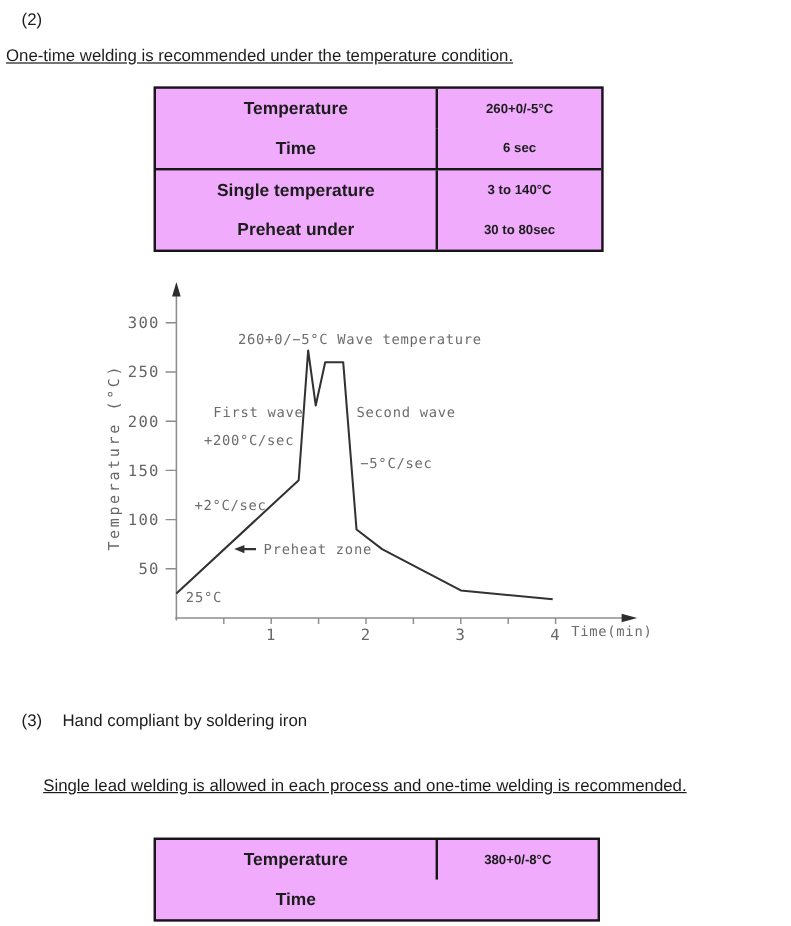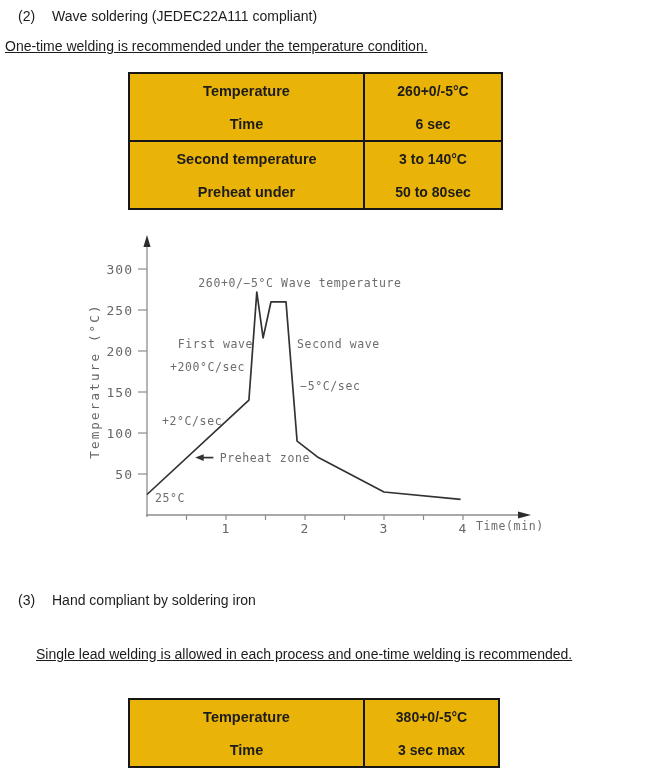--- a/index.html
+++ b/index.html
@@ -5,60 +5,59 @@
   html,body{margin:0;padding:0;}
   body{
     width:659px;height:772px;position:relative;background:#ffffff;
     font-family:"Liberation Sans", sans-serif;color:#1c1c1c;overflow:hidden;
   }
   .abs{position:absolute;}
   .heading{font-size:14px;display:flex;}
   .heading .num{display:inline-block;width:34px;}
   .bodytext{font-size:14px;text-decoration:underline;}
   
-  .spec-table{border:2px solid #161616;box-sizing:border-box;background:#eab308;}
+  .spec-table{border:2px solid #161616;box-sizing:border-box;background:#f0abfc;}
   .tgroup{display:block;}
   .tgroup + .tgroup{border-top:2px solid #161616;}
   .trow{display:flex;align-items:center;height:33px;}
   .tcell-label{width:233px;text-align:center;font-size:14.5px;font-weight:600;}
-  .tcell-value{flex:1;text-align:left;font-size:14px;font-weight:600;border-left:2px solid #161616;align-self:stretch;display:flex;align-items:center;justify-content:center;}
+  .tcell-value{flex:1;text-align:left;font-size:11px;font-weight:600;border-left:2px solid #161616;align-self:stretch;display:flex;align-items:center;justify-content:center;}
   
   .tick{font-family:"DejaVu Sans Mono", monospace;font-size:13px;fill:#666666;letter-spacing:1px;}
   .anno{font-family:"DejaVu Sans Mono", monospace;font-size:11.5px;fill:#6d6d6d;letter-spacing:0.6px;}
   .ylab{font-family:"DejaVu Sans Mono", monospace;font-size:12.5px;fill:#666666;letter-spacing:2.2px;}
 </style>
 </head>
 <body>
 
 <div class="abs heading" style="left:18px;top:8px;">
   <span class="num">(2)</span>
-  <span>Wave soldering (JEDEC22A111 compliant)</span>
 </div>
 
 <div class="abs bodytext" style="left:5px;top:38px;">One-time welding is recommended under the temperature condition.</div>
 
 <div class="abs spec-table" style="left:128px;top:72px;width:375px;">
   <div class="tgroup">
     <div class="trow">
       <div class="tcell-label">Temperature</div>
       <div class="tcell-value">260+0/-5°C</div>
     </div>
     <div class="trow">
       <div class="tcell-label">Time</div>
       <div class="tcell-value">6 sec</div>
     </div>
   </div>
   <div class="tgroup">
     <div class="trow">
-      <div class="tcell-label">Second temperature</div>
+      <div class="tcell-label">Single temperature</div>
       <div class="tcell-value">3 to 140°C</div>
     </div>
     <div class="trow">
       <div class="tcell-label">Preheat under</div>
-      <div class="tcell-value">50 to 80sec</div>
+      <div class="tcell-value">30 to 80sec</div>
     </div>
   </div>
 </div>
 
 <svg class="abs" style="left:85px;top:233px;" width="460" height="305" viewBox="0 0 460 305">
     <line x1="62" y1="284" x2="62" y2="12" stroke="#8c8c8c" stroke-width="1.3"></line>
     <polygon points="62,2 58.4,14 65.6,14" fill="#2d2d2d"></polygon>
     <line x1="61" y1="282" x2="436" y2="282" stroke="#8c8c8c" stroke-width="1.3"></line>
     <polygon points="446,282 433,278.4 433,285.6" fill="#2d2d2d"></polygon>
     <line x1="53" y1="241" x2="62" y2="241" stroke="#8c8c8c" stroke-width="1.2"></line>
@@ -104,20 +103,19 @@
   <span class="num">(3)</span>
   <span>Hand compliant by soldering iron</span>
 </div>
 
 <div class="abs bodytext" style="left:36px;top:646px;">Single lead welding is allowed in each process and one-time welding is recommended.</div>
 
 <div class="abs spec-table" style="left:128px;top:698px;width:372px;">
   <div class="tgroup">
     <div class="trow">
       <div class="tcell-label">Temperature</div>
-      <div class="tcell-value">380+0/-5°C</div>
+      <div class="tcell-value">380+0/-8°C</div>
     </div>
     <div class="trow">
       <div class="tcell-label">Time</div>
-      <div class="tcell-value">3 sec max</div>
     </div>
   </div>
 </div>
 
 </body></html>

